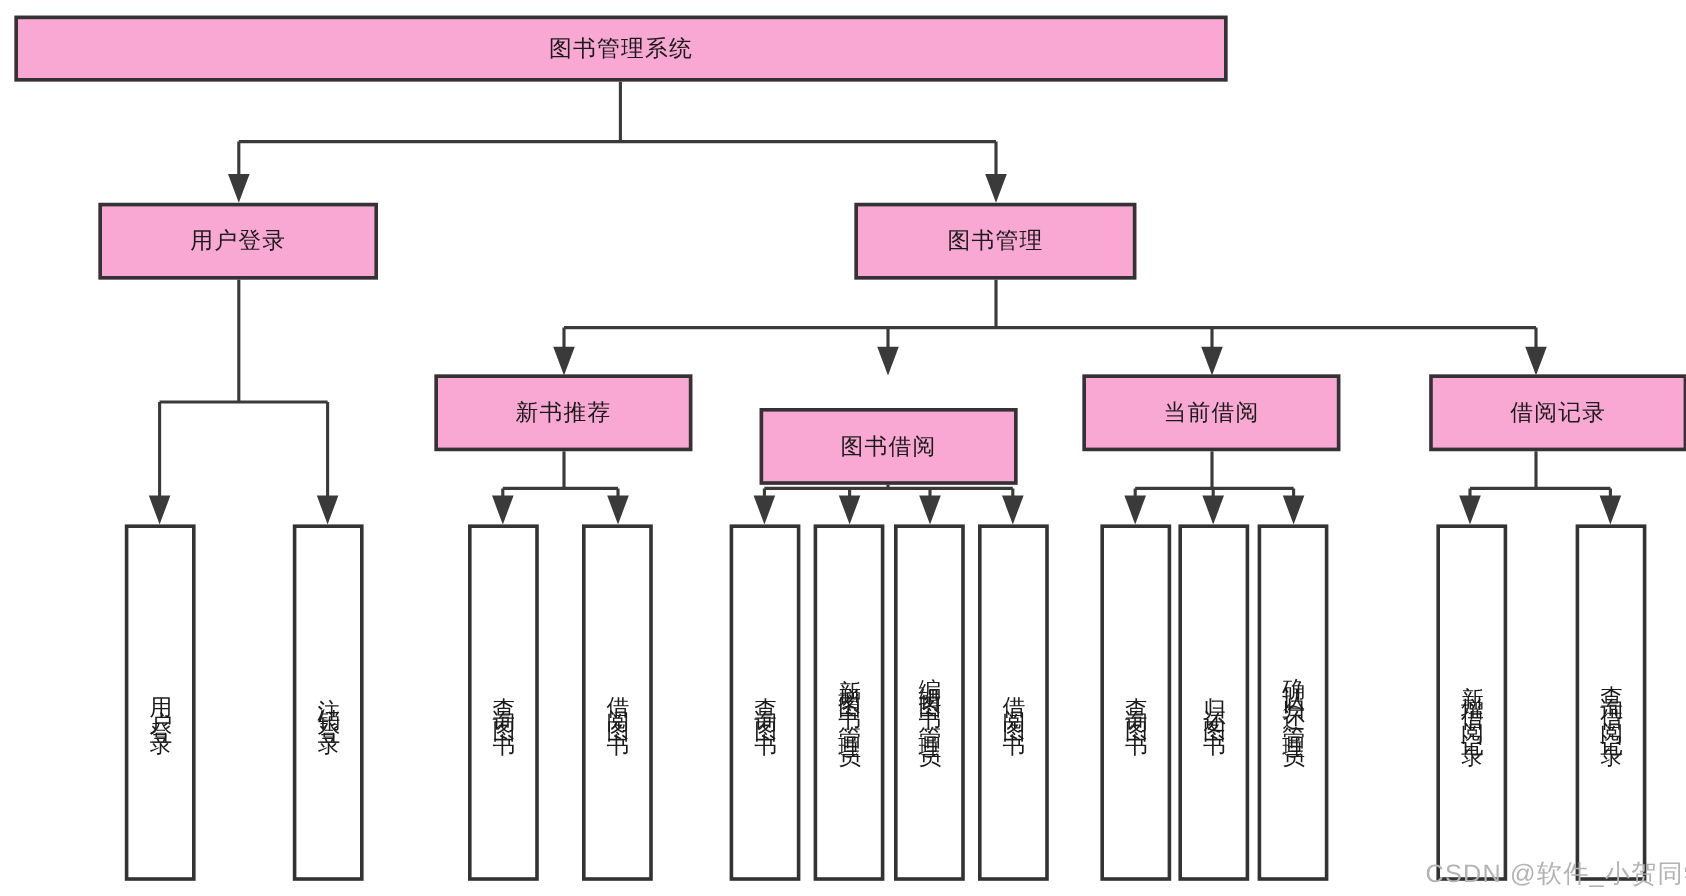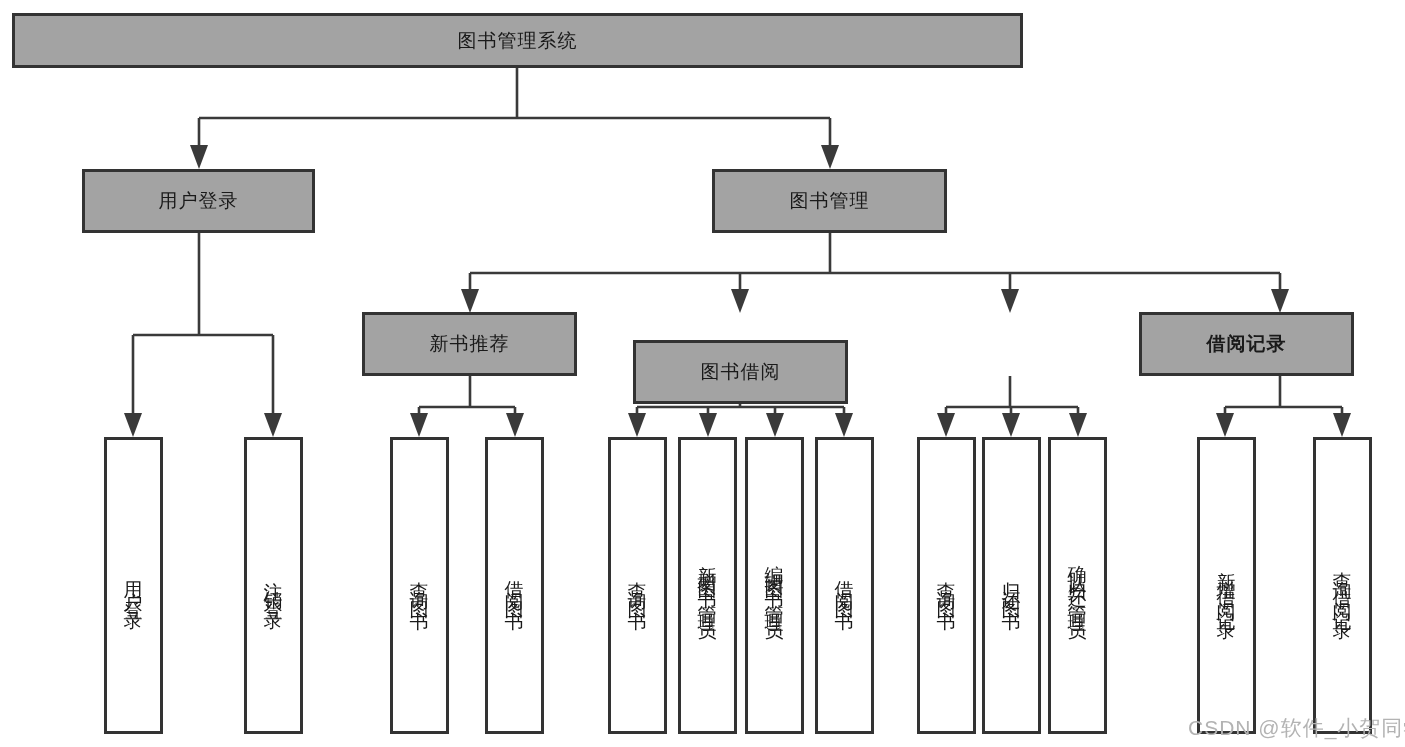--- a/index.html
+++ b/index.html
@@ -8,30 +8,30 @@
     width:1405px;height:747px;
     background:#ffffff;
     font-family:"Liberation Sans","DejaVu Sans",sans-serif;
     overflow:hidden;
   }
   .connectors{position:absolute;left:0;top:0;width:1405px;height:747px;}
   .node{
     position:absolute;
     box-sizing:border-box;
     border:3px solid #333333;
-    background:#a3a3a3;
+    background:#f9a8d4;
     display:flex;align-items:center;justify-content:center;
     font-size:19px;color:#1a1a1a;letter-spacing:1px;
     z-index:2;
   }
   .root{left:12px;top:13px;width:1011px;height:55px;}
   .lvl2a{left:82px;top:169px;width:233px;height:64px;}
   .lvl2b{left:712px;top:169px;width:235px;height:64px;}
   .lvl3{top:312px;width:215px;height:64px;}
-  .l3a{left:362px;} .l3b{left:633px;margin-top:28px;} .l3c{left:902px;} .l3d{left:1139px;font-weight:bold;}
+  .l3a{left:362px;} .l3b{left:633px;margin-top:28px;} .l3c{left:902px;} .l3d{left:1191px;}
   .leaf{
     position:absolute;
     top:437px;height:297px;width:59px;
     box-sizing:border-box;
     border:3px solid #333333;
     background:#ffffff;
     display:flex;align-items:center;justify-content:center;
     writing-mode:vertical-rl;text-orientation:mixed;
     font-size:19px;color:#1a1a1a;letter-spacing:10px;
     line-height:1;
@@ -102,20 +102,23 @@
   <div class="node lvl3 l3a">
     <span>新书推荐</span>
   </div>
 
   <div class="node lvl2b">
     <span>图书管理</span>
   </div>
   <div class="node lvl3 l3b">
     <span>图书借阅</span>
   </div>
+  <div class="node lvl3 l3c">
+    <span>当前借阅</span>
+  </div>
   <div class="node lvl3 l3d">
     <span>借阅记录</span>
   </div>
 
   <div class="leaf" style="left:104px;">
     <span>用户登录</span>
   </div>
   <div class="leaf" style="left:244px;">
     <span>注销登录</span>
   </div>

